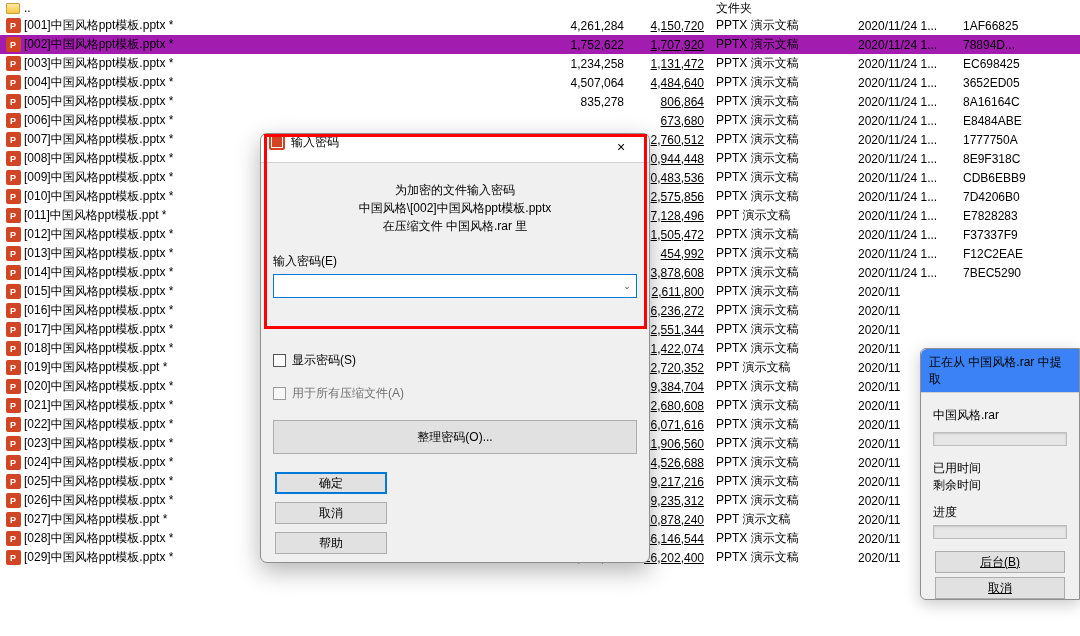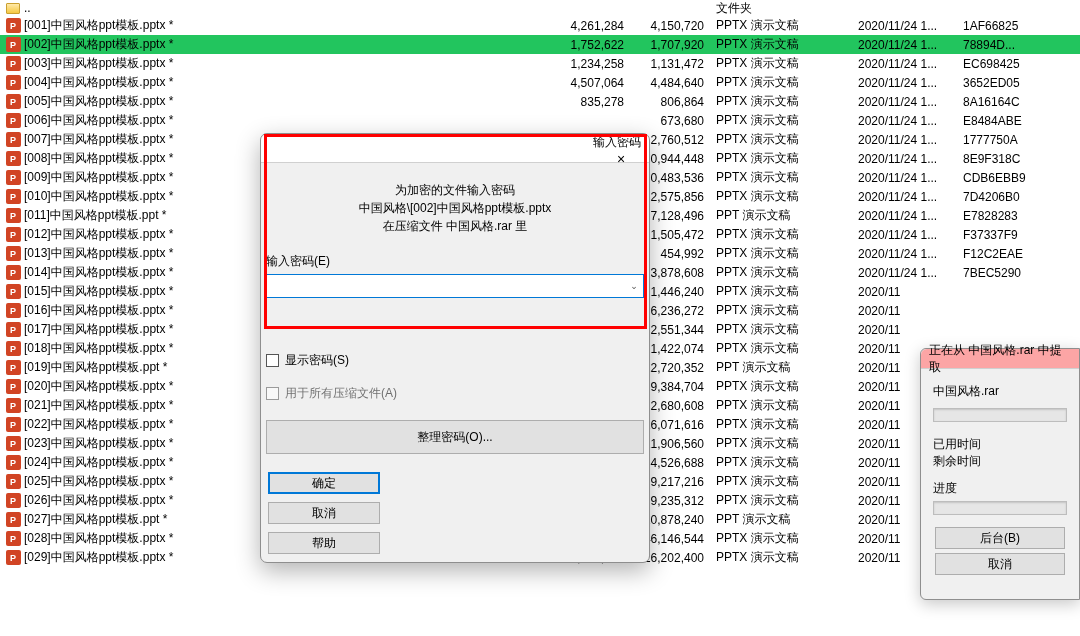--- a/index.html
+++ b/index.html
@@ -1,62 +1,62 @@
 <!DOCTYPE html>
 <html><head>
   <meta charset="utf-8">
   <style>
     * { margin: 0; padding: 0; box-sizing: border-box; font-family: "Microsoft YaHei", -apple-system, sans-serif; font-size: 12px; }
     body { background: #fff; width: 1080px; height: 636px; overflow: hidden; position: relative; }
     
     .file-list { width: 100%; position: absolute; top: 0; left: 0; }
     .file-row { display: flex; height: 19px; align-items: center; white-space: nowrap; }
-    .file-row.selected { background: #22c55e; }
+    .file-row.selected { background: #a21caf; }
     .file-row.parent { height: 16px; }
     
     .cell-icon { width: 18px; display: flex; align-items: center; justify-content: center; margin-left: 4px; }
     .folder-icon { width: 14px; height: 11px; background: linear-gradient(#ffe9a8,#f5c842); border: 1px solid #caa030; border-radius: 1px; }
     .ppt-icon { width: 15px; height: 15px; background: #d14424; border-radius: 2px; display: flex; align-items: center; justify-content: center; }
     .ppt-icon::after { content: 'P'; font-size: 9px; color: #fff; font-weight: bold; }
     
     .cell-name { width: 530px; padding-left: 2px; }
     .cell-size { width: 80px; text-align: right; padding-right: 8px; }
-    .cell-packed { width: 80px; text-align: right; padding-right: 8px; }
+    .cell-packed { width: 80px; text-align: right; padding-right: 8px; text-decoration: underline; }
     .cell-type { width: 142px; padding-left: 4px; }
     .cell-date { width: 105px; padding-left: 4px; }
     .cell-crc { width: 120px; padding-left: 4px; }
     
     .dialog { position: absolute; left: 260px; top: 133px; width: 390px; height: 430px; background: #f0f0f0; border: 1px solid #8e8e8e; border-radius: 7px; box-shadow: 0 8px 24px rgba(0,0,0,0.3); }
-    .dialog-title { height: 29px; background: #fff; display: flex; align-items: flex-end; padding: 0 8px; border-radius: 7px 7px 0 0; border-bottom: 1px solid #d0d0d0; flex-direction: column; }
+    .dialog-title { height: 29px; background: #fff; display: flex; align-items: flex-start; padding: 0 8px; border-radius: 7px 7px 0 0; border-bottom: 1px solid #d0d0d0; }
     .dialog-title-icon { width: 16px; height: 16px; margin-right: 6px; background: #d14424; border-radius: 2px; position: relative; }
     .dialog-title-icon::after { content:''; position:absolute; inset:2px; border:1px solid #fff; }
     .dialog-title-text { flex: 1; }
     .dialog-close { width: 40px; height: 26px; display:flex; align-items:center; justify-content:center; font-size: 14px; }
     .red-box { position: absolute; left: 264px; top: 134px; width: 383px; height: 195px; border: 3px solid #ff0000; pointer-events: none; z-index: 100; }
-    .dialog-body { padding: 18px 5px 12px; }
+    .dialog-body { padding: 18px 12px 12px; }
     .dialog-msg { text-align: center; line-height: 18px; margin-bottom: 18px; }
     .dialog-label { margin-bottom: 4px; }
     .dialog-input-wrap { position: relative; }
     .dialog-input { width: 100%; height: 24px; border: 1px solid #7a7a7a; padding: 0 22px 0 4px; background: #fff; outline: 1px solid #0078d7; outline-offset: -1px; }
     .dialog-input-dd { position: absolute; right: 1px; top: 1px; width: 18px; height: 22px; display:flex; align-items:center; justify-content:center; color:#555; font-size: 9px; }
     .chk-wrap { margin-top: 54px; display: flex; align-items: center; gap: 6px; }
     .chk-wrap.disabled { opacity: 0.55; margin-top: 16px; margin-bottom: 12px; }
     .checkbox { width: 13px; height: 13px; border: 1px solid #555; background: #fff; }
     .btn-manage { width: 100%; height: 34px; background: #e1e1e1; border: 1px solid #adadad; margin-top: 6px; }
     .btn-row { display: flex; gap: 8px; justify-content: center; margin-top: 18px; padding: 0 2px; flex-direction: column; }
     .btn-row button { width: 112px; height: 22px; background: #e1e1e1; border: 1px solid #adadad; }
     .btn-row button.primary { border: 1px solid #0078d7; outline: 1px solid #0078d7; outline-offset: -2px; }
     
     .progress-dlg { position: absolute; right: 0; top: 348px; width: 160px; height: 252px; background: #f0f0f0; border: 1px solid #8e8e8e; border-radius: 6px 0 0 6px; box-shadow: 0 4px 16px rgba(0,0,0,0.22); }
-    .progress-title { height: 20px; background:#fca5a5; border-bottom:1px solid #d0d0d0; display:flex; align-items:center; padding:0 8px; border-radius: 6px 0 0 0; }
+    .progress-title { height: 44px; background:#3b82f6; border-bottom:1px solid #d0d0d0; display:flex; align-items:center; padding:0 8px; border-radius: 6px 0 0 0; }
     .progress-body { padding: 14px 12px; }
     .progress-bar { height: 14px; border: 1px solid #bdbdbd; background: #e6e6e6; margin-bottom: 14px; margin-top: 8px; box-shadow: inset 0 1px 2px rgba(0,0,0,0.15); }
     .progress-bar.last { margin-top: 4px; margin-bottom: 12px; }
     .progress-labels { line-height: 17px; margin-bottom: 6px; }
-    .progress-btn { width: 130px; height: 22px; background: #e1e1e1; border: 1px solid #adadad; margin: 4px auto 0; display: block; }
+    .progress-btn { width: 130px; height: 22px; background: #e1e1e1; border: 1px solid #adadad; margin: 4px auto 0; display: block; text-decoration: underline; }
   </style>
 </head>
 <body>
 
 <div class="file-list">
   <div class="file-row parent">
     <span class="cell-icon">
         <span class="folder-icon"></span>
       </span>
     <span class="cell-name">..</span>
@@ -218,21 +218,21 @@
         <span class="cell-type">PPTX 演示文稿</span>
         <span class="cell-date">2020/11/24 1...</span>
         <span class="cell-crc">7BEC5290</span>
       </div>
       <div class="file-row">
         <span class="cell-icon">
           <span class="ppt-icon"></span>
         </span>
         <span class="cell-name">[015]中国风格ppt模板.pptx *</span>
         <span class="cell-size"></span>
-        <span class="cell-packed">1,446,240</span>
+        <span class="cell-packed">2,611,800</span>
         <span class="cell-type">PPTX 演示文稿</span>
         <span class="cell-date">2020/11</span>
         <span class="cell-crc"></span>
       </div>
       <div class="file-row">
         <span class="cell-icon">
           <span class="ppt-icon"></span>
         </span>
         <span class="cell-name">[016]中国风格ppt模板.pptx *</span>
         <span class="cell-size"></span>

